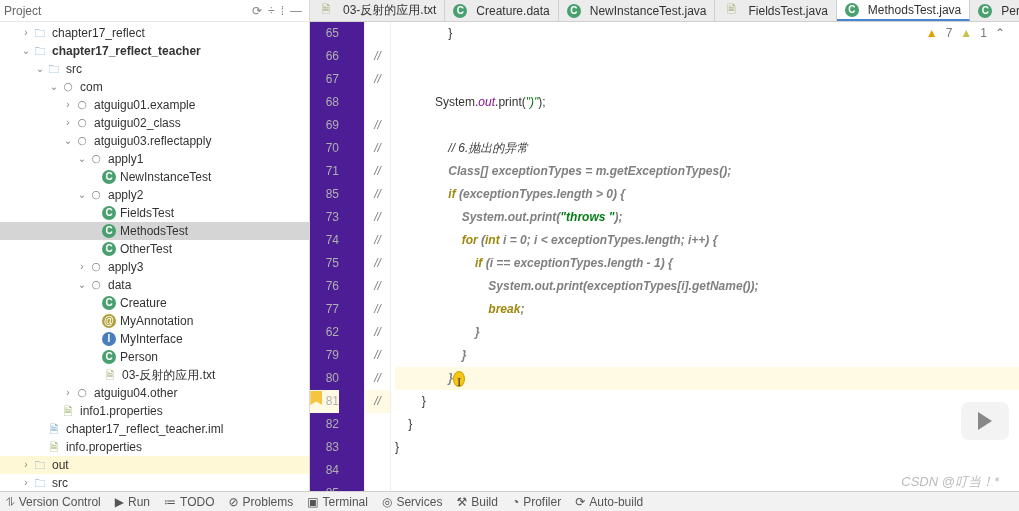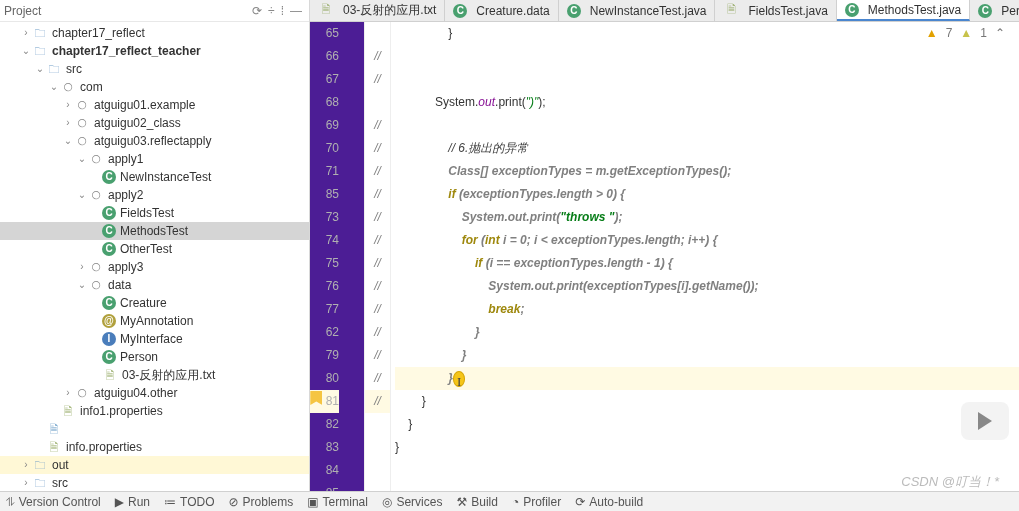--- a/index.html
+++ b/index.html
@@ -175,20 +175,21 @@
             <span>atguigu04.other</span>
           </div>
           <div class="node" style="padding-left: 48px;">
             <span class="arrow"></span>
             <span class="ico16 ico-file">🗎</span>
             <span>info1.properties</span>
           </div>
           <div class="node" style="padding-left: 34px;">
             <span class="arrow"></span>
             <span class="ico16 ico-iml">🗎</span>
+            <span>chapter17_reflect_teacher.iml</span>
           </div>
           <div class="node" style="padding-left: 34px;">
             <span class="arrow"></span>
             <span class="ico16 ico-file">🗎</span>
             <span>info.properties</span>
           </div>
           <div class="node out-hl" style="padding-left: 20px;">
             <span class="arrow">›</span>
             <span class="ico16 ico-folder">🗀</span>
             <span>out</span>

